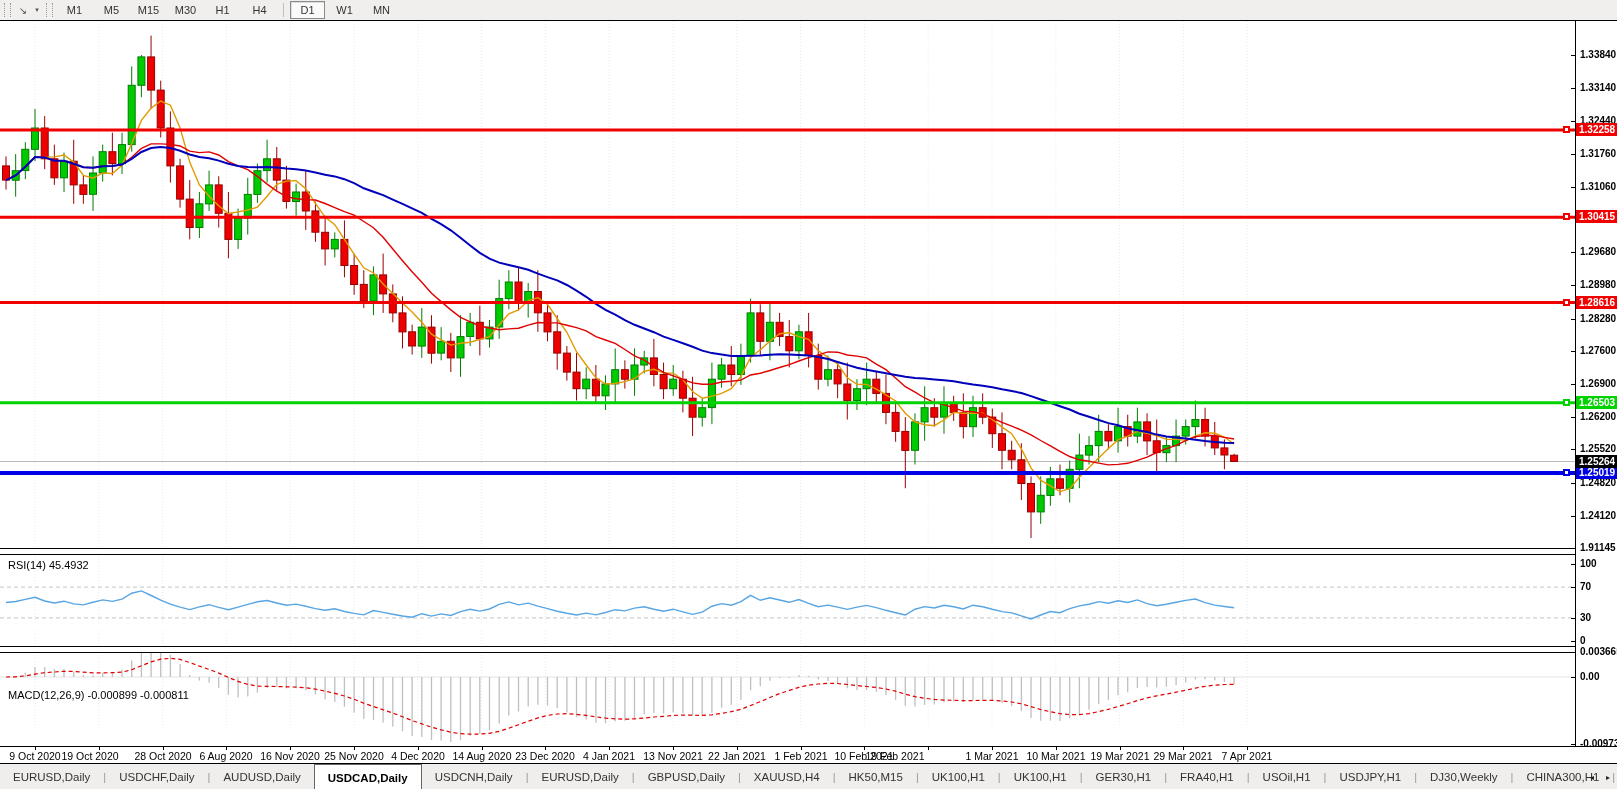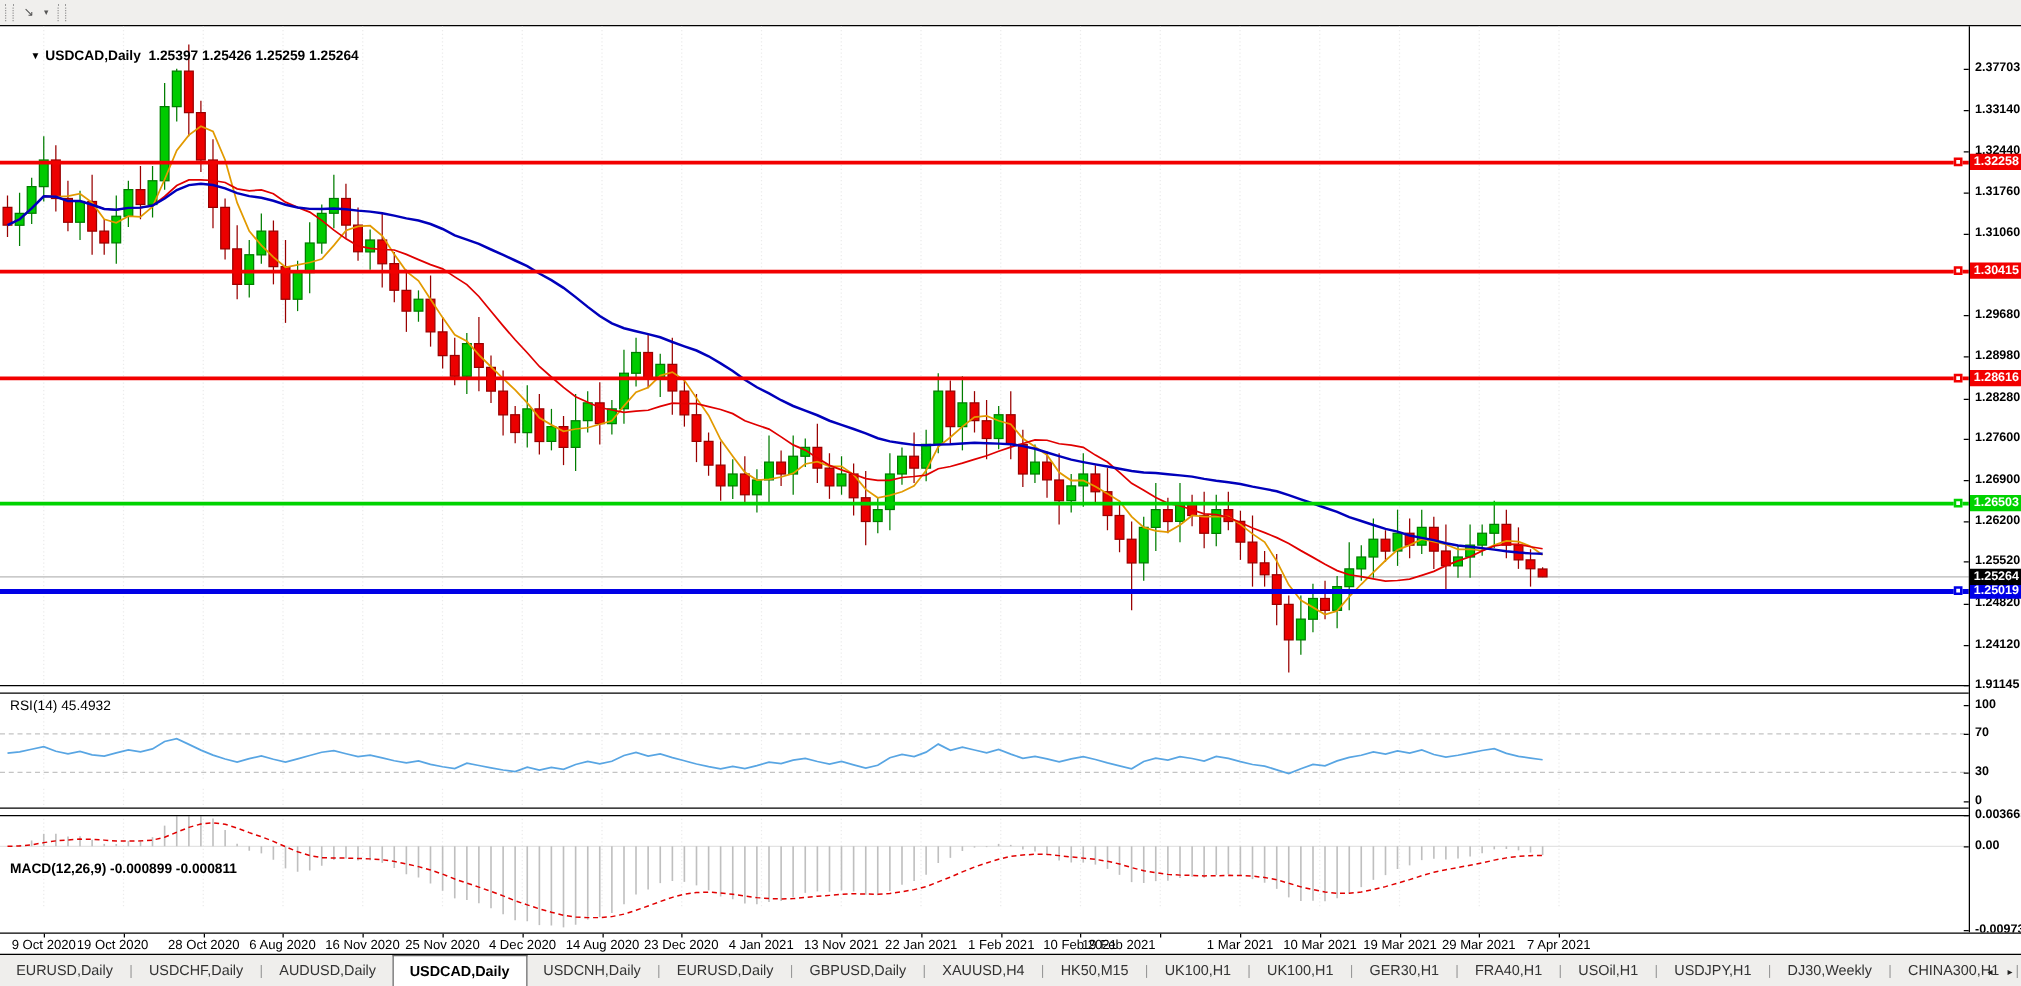--- a/index.html
+++ b/index.html
@@ -14,21 +14,21 @@
   .tf-btn{min-width:27px;height:16px;line-height:16px;text-align:center;font-size:11px;color:#333;padding:0 3px;margin:0 1px;cursor:pointer;border:1px solid transparent;}
   .tf-btn.active{background:#fafafa;border:1px solid #8a8a8a;box-shadow:inset 1px 1px 0 #ddd;}
 
   
   #chartwin{position:absolute;left:0;top:20px;width:1617px;height:743px;background:#fff;border-top:1px solid #000;border-bottom:1px solid #000;}
   #overlay{position:absolute;left:0;top:0;}
   .panel-label{position:absolute;font-size:11px;color:#000;white-space:pre;}
   #title{left:6px;top:6px;font-weight:bold;}
   #title .tri{font-size:8px;vertical-align:1px;margin-right:4px;}
   #rsi-label{left:8px;top:538px;}
-  #macd-label{left:8px;top:668px;font-weight:bold;}
+  #macd-label{left:8px;top:668px;}
 
   
   .ax-line{position:absolute;background:#000;}
   .ax-tick{position:absolute;font-size:10px;font-weight:bold;color:#000;left:1580px;white-space:nowrap;}
   .ax-tickmark{position:absolute;left:1571px;width:4px;height:1px;background:#000;}
   .badge{position:absolute;left:1576px;width:41px;height:13px;font-size:10px;font-weight:bold;color:#fff;line-height:13px;padding-left:3px;white-space:nowrap;}
   .lvl-sq{position:absolute;width:7px;height:7px;background:#fff;box-sizing:border-box;}
 
   
   .splitter{position:absolute;left:0;width:1575px;height:5px;border-top:1px solid #000;border-bottom:1px solid #000;background:#fff;cursor:ns-resize;}
@@ -49,20 +49,32 @@
 </head>
 <body>
 
 <div id="app">
 
   <div id="toolbar">
     <div class="tb-grip"></div>
     <div class="tb-icon" id="tb-ic1">↘</div>
     <div class="tb-icon" id="tb-ic2" style="width:10px;font-size:7px;">▾</div>
     <div class="tb-grip"></div>
+    <div id="tf-buttons" style="display:flex;align-items:center;">
+        <div class="tf-btn">M1</div>
+        <div class="tf-btn">M5</div>
+        <div class="tf-btn">M15</div>
+        <div class="tf-btn">M30</div>
+        <div class="tf-btn">H1</div>
+        <div class="tf-btn">H4</div>
+        <div class="tb-sep"></div>
+        <div class="tf-btn active">D1</div>
+        <div class="tf-btn">W1</div>
+        <div class="tf-btn">MN</div>
+      </div>
   </div>
 
   <div id="chartwin">
     <svg id="overlay" width="1617" height="743" viewBox="0 21 1617 743">
         <line x1="35.0" y1="21" x2="35.0" y2="548" stroke="#ebebeb" stroke-dasharray="1 2"></line>
         <line x1="35.0" y1="553" x2="35.0" y2="625" stroke="#ebebeb" stroke-dasharray="1 2"></line>
         <line x1="35.0" y1="631" x2="35.0" y2="725" stroke="#ebebeb" stroke-dasharray="1 2"></line>
         <line x1="98.8" y1="21" x2="98.8" y2="548" stroke="#ebebeb" stroke-dasharray="1 2"></line>
         <line x1="98.8" y1="553" x2="98.8" y2="625" stroke="#ebebeb" stroke-dasharray="1 2"></line>
         <line x1="98.8" y1="631" x2="98.8" y2="725" stroke="#ebebeb" stroke-dasharray="1 2"></line>
@@ -513,33 +525,30 @@
         <line x1="1176.1" y1="677" x2="1176.1" y2="685.1" stroke="#bfbfbf" stroke-width="1.3"></line>
         <line x1="1185.7" y1="677" x2="1185.7" y2="682.5" stroke="#bfbfbf" stroke-width="1.3"></line>
         <line x1="1195.4" y1="677" x2="1195.4" y2="679.5" stroke="#bfbfbf" stroke-width="1.3"></line>
         <line x1="1205.1" y1="677" x2="1205.1" y2="679.2" stroke="#bfbfbf" stroke-width="1.3"></line>
         <line x1="1214.8" y1="677" x2="1214.8" y2="680.3" stroke="#bfbfbf" stroke-width="1.3"></line>
         <line x1="1224.4" y1="677" x2="1224.4" y2="682.0" stroke="#bfbfbf" stroke-width="1.3"></line>
         <line x1="1234.1" y1="677" x2="1234.1" y2="684.1" stroke="#bfbfbf" stroke-width="1.3"></line>
         <polyline points="6.0,677.0 15.7,676.8 25.3,675.9 35.0,674.1 44.7,672.7 54.4,672.0 64.0,671.3 73.7,671.4 83.4,672.1 93.0,672.8 102.7,672.8 112.4,672.7 122.0,672.1 131.7,669.8 141.4,665.8 151.1,661.9 160.7,659.2 170.4,658.3 180.1,659.4 189.7,662.5 199.4,666.1 209.1,669.4 218.7,673.1 228.4,677.4 238.1,681.4 247.8,684.4 257.4,686.1 267.1,686.4 276.8,686.5 286.4,686.8 296.1,687.1 305.8,687.8 315.4,689.1 325.1,691.2 334.8,693.3 344.4,696.0 354.1,699.3 363.8,703.2 373.5,706.5 383.1,709.7 392.8,713.1 402.5,716.7 412.1,720.6 421.8,723.9 431.5,727.1 441.1,729.8 450.8,732.2 460.5,733.7 470.2,734.1 479.8,734.1 489.5,733.3 499.2,731.3 508.8,728.2 518.5,724.8 528.2,721.2 537.9,717.9 547.5,715.4 557.2,714.0 566.9,713.7 576.5,714.4 586.2,715.4 595.9,716.8 605.5,718.1 615.2,718.8 624.9,719.2 634.5,718.9 644.2,718.0 653.9,717.0 663.6,716.3 673.2,715.5 682.9,715.0 692.6,715.2 702.2,715.4 711.9,714.8 721.6,713.4 731.3,711.7 740.9,709.3 750.6,705.5 760.3,701.7 769.9,697.5 779.6,693.6 789.3,690.4 798.9,687.4 808.6,685.1 818.3,684.0 828.0,683.4 837.6,683.5 847.3,684.5 857.0,685.6 866.6,686.5 876.3,687.5 886.0,689.0 895.6,691.2 905.3,694.1 915.0,696.6 924.6,698.2 934.3,699.5 944.0,700.1 953.7,700.3 963.3,700.7 973.0,700.6 982.7,700.3 992.3,700.4 1002.0,700.9 1011.7,702.0 1021.4,703.8 1031.0,706.6 1040.7,709.5 1050.4,711.7 1060.0,713.6 1069.7,714.6 1079.4,714.6 1089.0,713.6 1098.7,711.6 1108.4,709.3 1118.0,706.5 1127.7,703.7 1137.4,700.6 1147.1,697.8 1156.7,695.8 1166.4,694.0 1176.1,692.2 1185.7,690.3 1195.4,688.1 1205.1,686.3 1214.8,685.1 1224.4,684.5 1234.1,684.4" fill="none" stroke="#e00000" stroke-width="1.2" stroke-dasharray="4 3"></polyline>
       </svg>
 
-    <div class="panel-label" id="title">
-      <span class="tri">▼</span><span>USDCAD,Daily</span>&nbsp;&nbsp;<span>1.25397 1.25426 1.25259 1.25264</span>
-    </div>
     <div class="panel-label" id="rsi-label">RSI(14) 45.4932</div>
     <div class="panel-label" id="macd-label">MACD(12,26,9) -0.000899 -0.000811</div>
 
     <div class="splitter" style="top:527px;"></div>
     <div class="splitter" style="top:625px;"></div>
 
     <div class="ax-line" style="left:1575px;top:0;width:1px;height:725px;"></div>
     <div id="axis-col">
         <div class="ax-tickmark" style="top:34px"></div>
-        <div class="ax-tick" style="top:28px">2.37703</div>
+        <div class="ax-tick" style="top:28px">1.33840</div>
         <div class="ax-tickmark" style="top:67px"></div>
         <div class="ax-tick" style="top:61px">1.33140</div>
         <div class="ax-tickmark" style="top:100px"></div>
         <div class="ax-tick" style="top:94px">1.32440</div>
         <div class="ax-tickmark" style="top:133px"></div>
         <div class="ax-tick" style="top:127px">1.31760</div>
         <div class="ax-tickmark" style="top:166px"></div>
         <div class="ax-tick" style="top:160px">1.31060</div>
         <div class="ax-tickmark" style="top:231px"></div>
         <div class="ax-tick" style="top:225px">1.29680</div>

